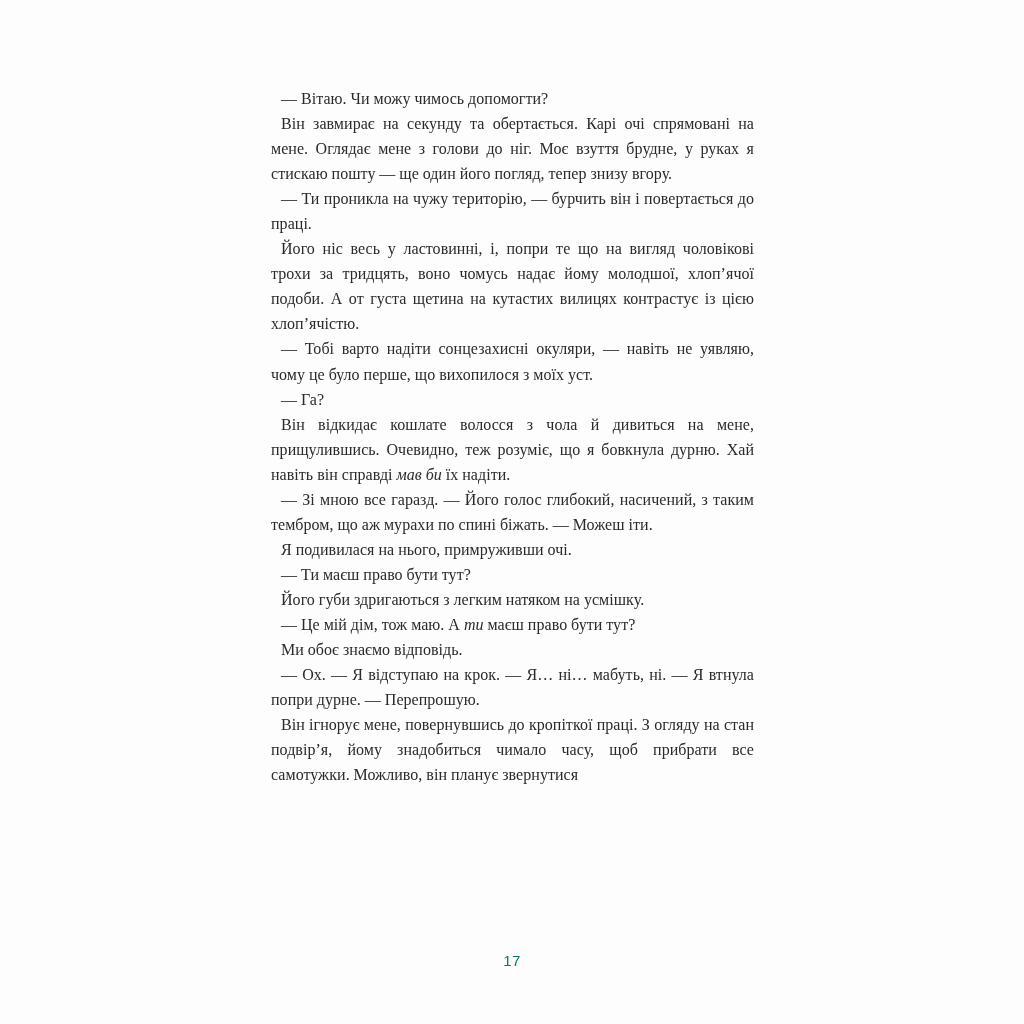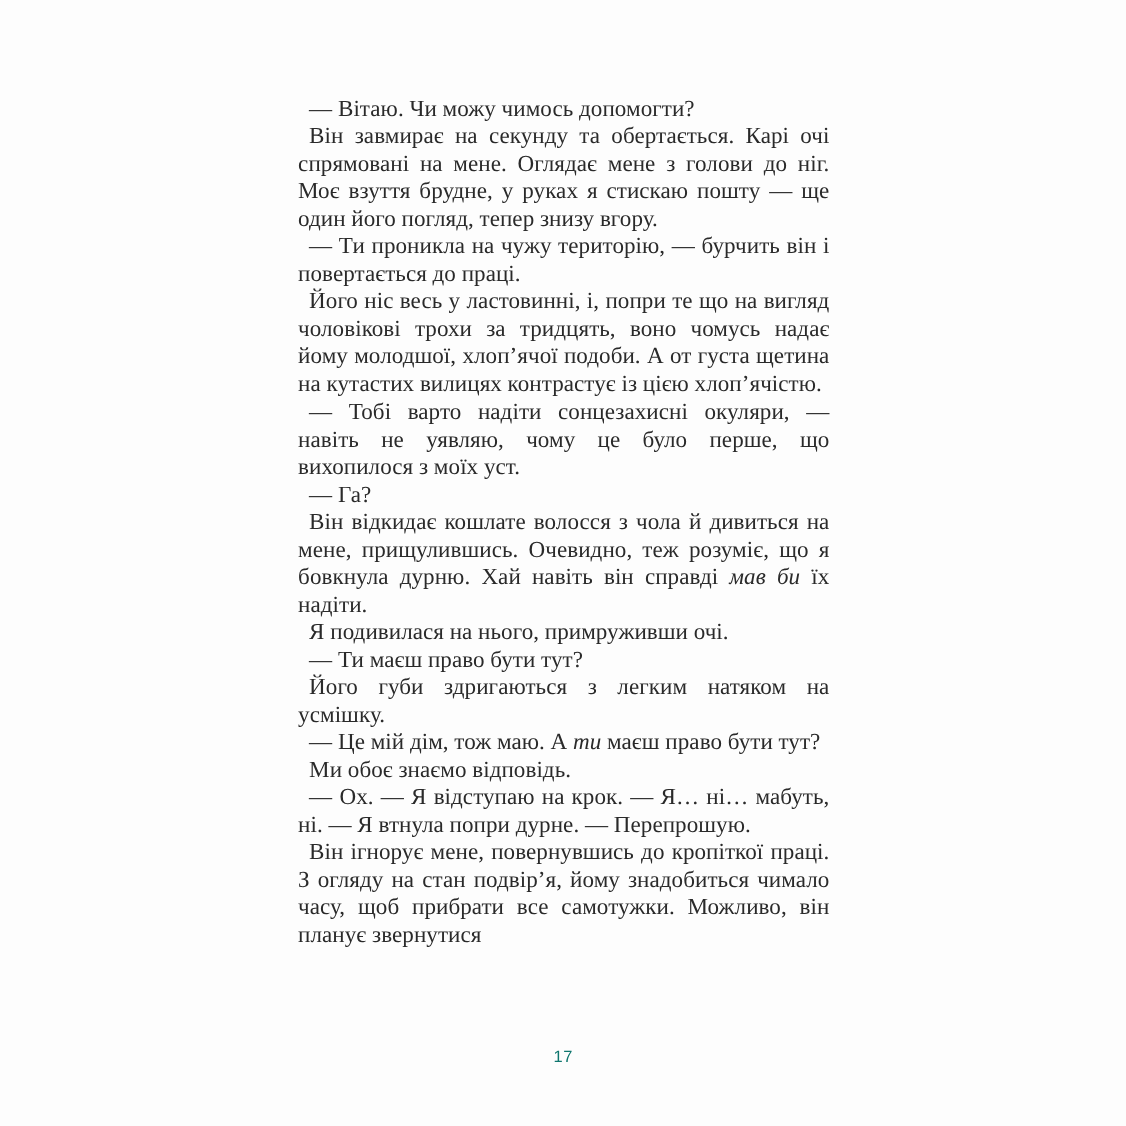--- a/index.html
+++ b/index.html
@@ -28,21 +28,21 @@
 
   #text-column {
     position: absolute;
     left: 271px;
     top: 86px;
     width: 483px;
   }
 
   .para {
     margin: 0;
-    font-size: 21px;
+    font-size: 16px;
     line-height: 25.05px;
     text-align: justify;
     text-indent: 10px;
     text-justify: inter-word;
     -webkit-hyphens: none;
     hyphens: none;
     word-spacing: -0.1px;
     letter-spacing: 0.04px;
   }
 
@@ -68,20 +68,21 @@
 
 <div id="page">
   <div id="text-column">
       <p class="para">— Вітаю. Чи можу чимось допомогти?</p>
       <p class="para">Він завмирає на секунду та обертається. Карі очі спрямовані на мене. Оглядає мене з голови до ніг. Моє взуття брудне, у руках я стискаю пошту — ще один його погляд, тепер знизу вгору.</p>
       <p class="para">— Ти проникла на чужу територію, — бурчить він і повертається до праці.</p>
       <p class="para">Його ніс весь у ластовинні, і, попри те що на вигляд чоловікові трохи за тридцять, воно чомусь надає йому молодшої, хлоп’ячої подоби. А от густа щетина на кутастих вилицях контрастує із цією хлоп’ячістю.</p>
       <p class="para">— Тобі варто надіти сонцезахисні окуляри, — навіть не уявляю, чому це було перше, що вихопилося з моїх уст.</p>
       <p class="para">— Га?</p>
       <p class="para"><span>Він відкидає кошлате волосся з чола й дивиться на мене, прищулившись. Очевидно, теж розуміє, що я бовкнула дурню. Хай навіть він справді </span><em>мав би</em><span> їх надіти.</span></p>
+      <p class="para">— Зі мною все гаразд. — Його голос глибокий, насичений, з таким тембром, що аж мурахи по спині біжать. — Можеш іти.</p>
       <p class="para">Я подивилася на нього, примруживши очі.</p>
       <p class="para">— Ти маєш право бути тут?</p>
       <p class="para">Його губи здригаються з легким натяком на усмішку.</p>
       <p class="para"><span>— Це мій дім, тож маю. А </span><em>ти</em><span> маєш право бути тут?</span></p>
       <p class="para">Ми обоє знаємо відповідь.</p>
       <p class="para">— Ох. — Я відступаю на крок. — Я… ні… мабуть, ні. — Я втнула попри дурне. — Перепрошую.</p>
       <p class="para">Він ігнорує мене, повернувшись до кропіткої праці. З огляду на стан подвір’я, йому знадобиться чимало часу, щоб прибрати все самотужки. Можливо, він планує звернутися</p>
     </div>
   <div id="page-number">17</div>
 </div>

